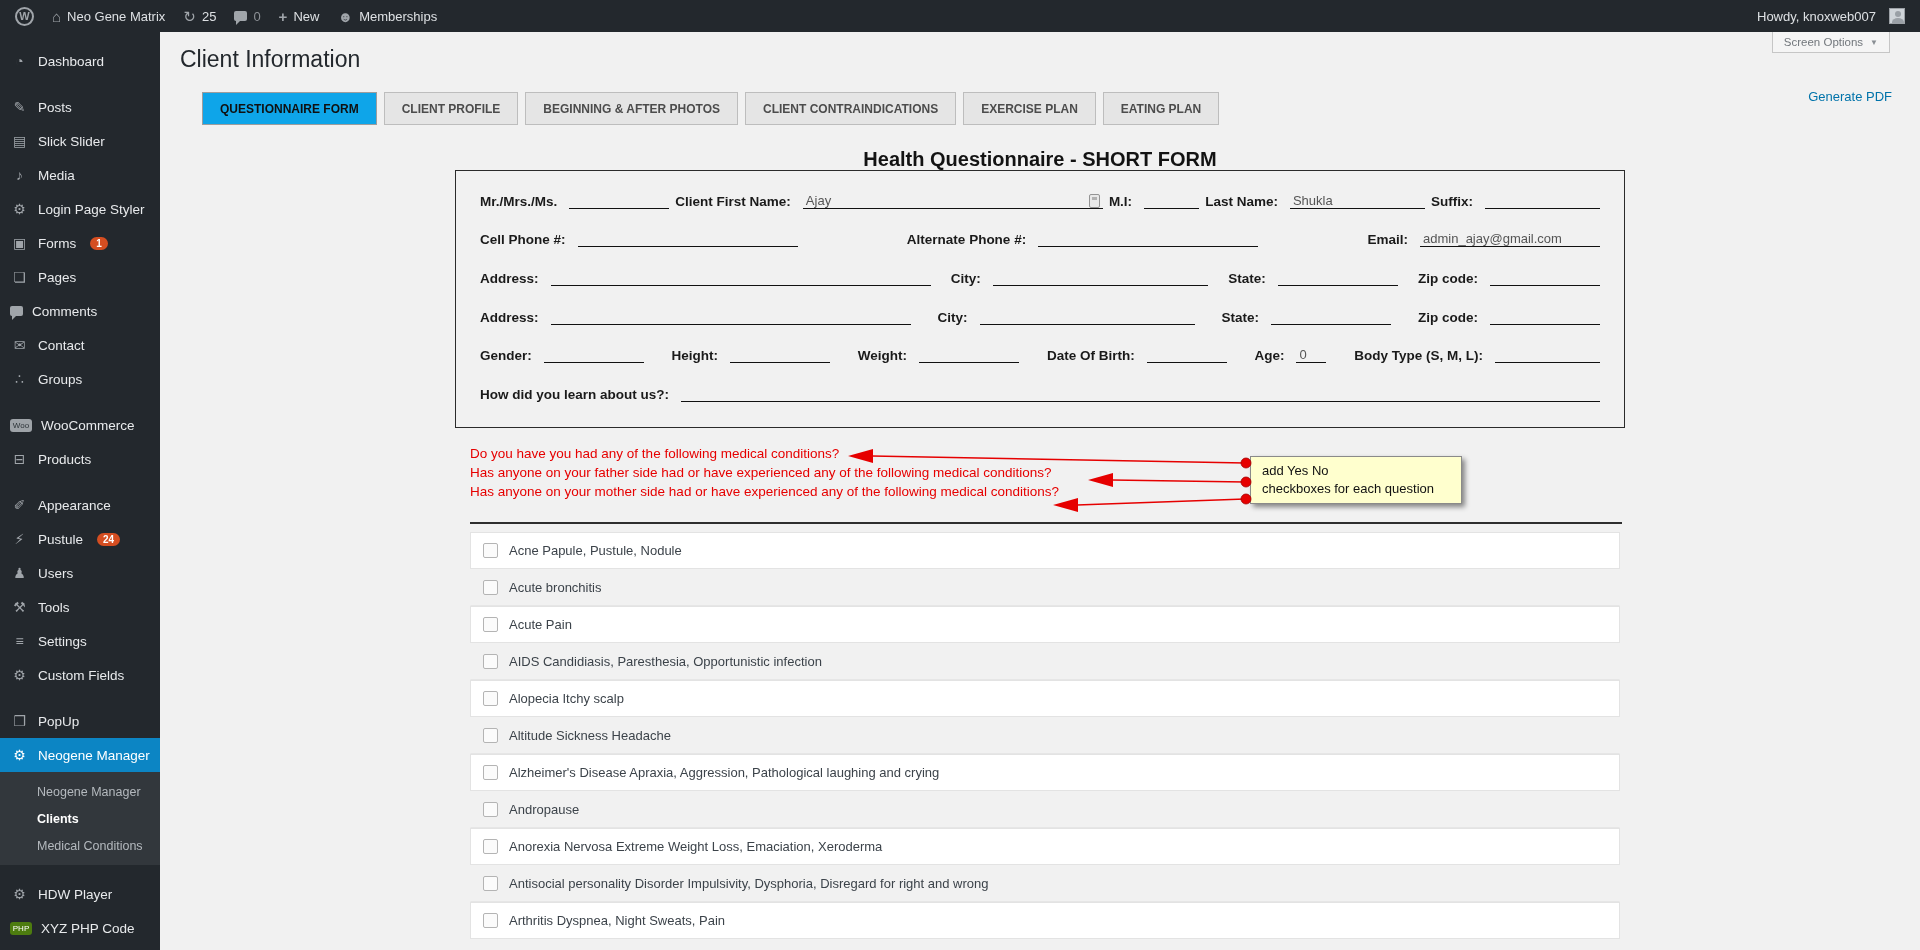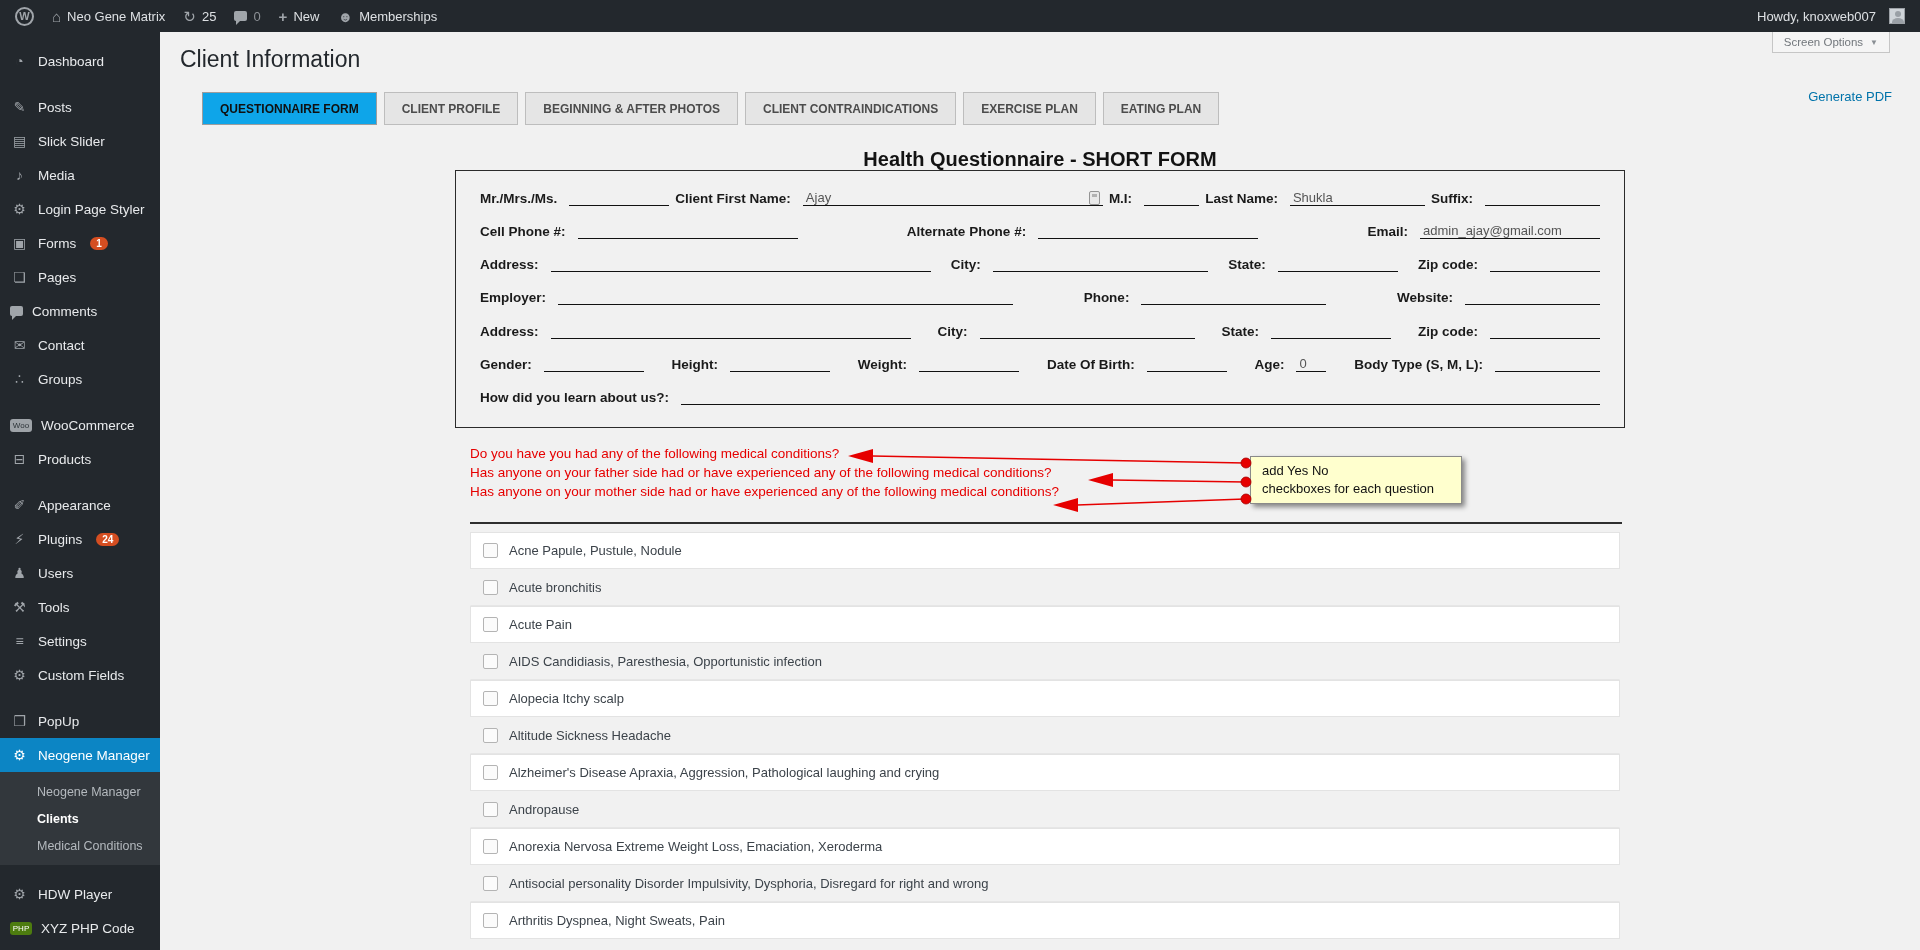--- a/index.html
+++ b/index.html
@@ -170,21 +170,21 @@
       <div class="mi">
         <span class="glyph">⊟</span>
         <span>Products</span>
       </div>
       <div class="mi gap">
         <span class="glyph">✐</span>
         <span>Appearance</span>
       </div>
       <div class="mi">
         <span class="glyph">⚡</span>
-        <span>Plugins</span>
+        <span>Pustule</span>
         <span class="badge">24</span>
       </div>
       <div class="mi">
         <span class="glyph">♟</span>
         <span>Users</span>
       </div>
       <div class="mi">
         <span class="glyph">⚒</span>
         <span>Tools</span>
       </div>
@@ -295,34 +295,20 @@
           <span class="flabel">City:</span>
           <span class="fline" style="width: 215px;"></span>
         </div>
         <div class="ffield">
           <span class="flabel">State:</span>
           <span class="fline" style="width: 120px;"></span>
         </div>
         <div class="ffield">
           <span class="flabel">Zip code:</span>
           <span class="fline" style="width: 110px;"></span>
-        </div>
-      </div>
-      <div class="frow">
-        <div class="ffield">
-          <span class="flabel">Employer:</span>
-          <span class="fline" style="width: 455px;"></span>
-        </div>
-        <div class="ffield">
-          <span class="flabel">Phone:</span>
-          <span class="fline" style="width: 185px;"></span>
-        </div>
-        <div class="ffield">
-          <span class="flabel">Website:</span>
-          <span class="fline" style="width: 135px;"></span>
         </div>
       </div>
       <div class="frow">
         <div class="ffield">
           <span class="flabel">Address:</span>
           <span class="fline" style="width: 360px;"></span>
         </div>
         <div class="ffield">
           <span class="flabel">City:</span>
           <span class="fline" style="width: 215px;"></span>

